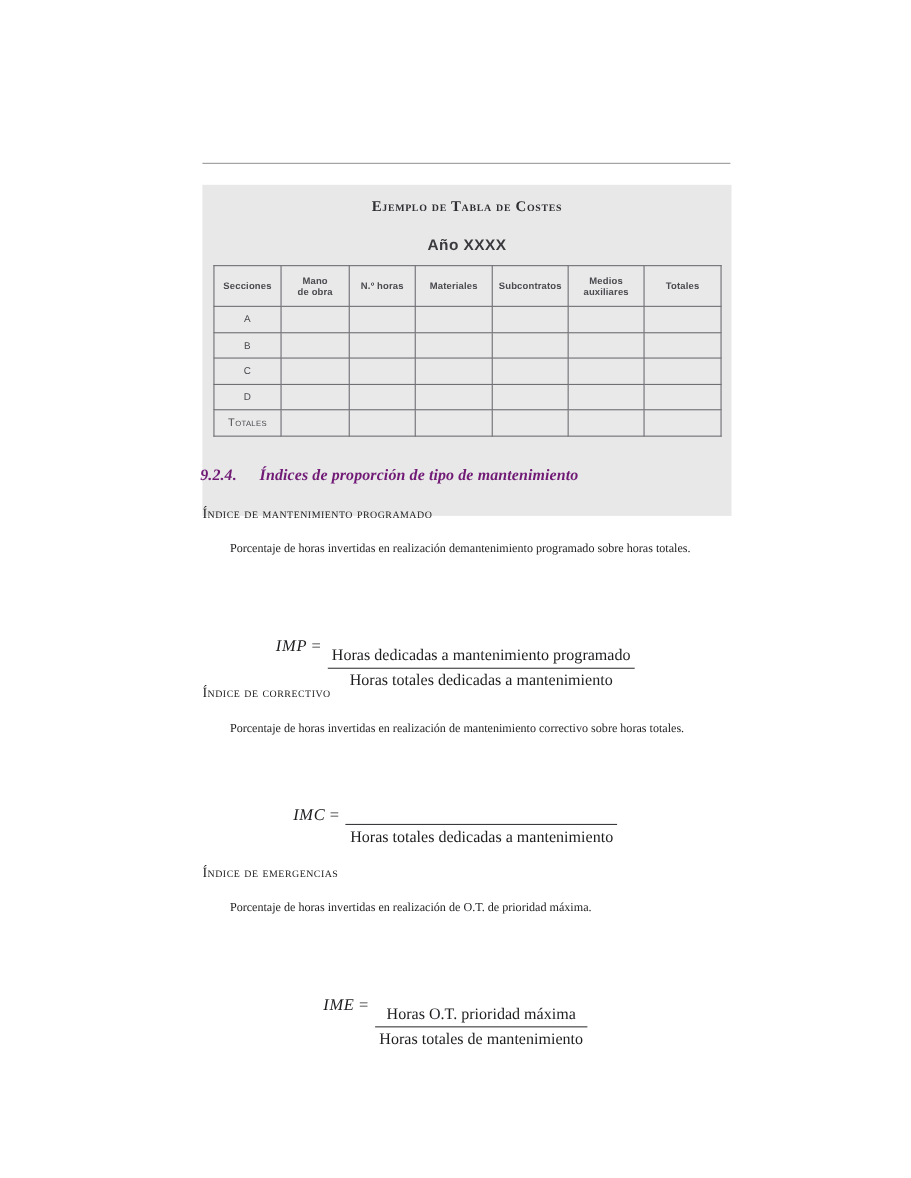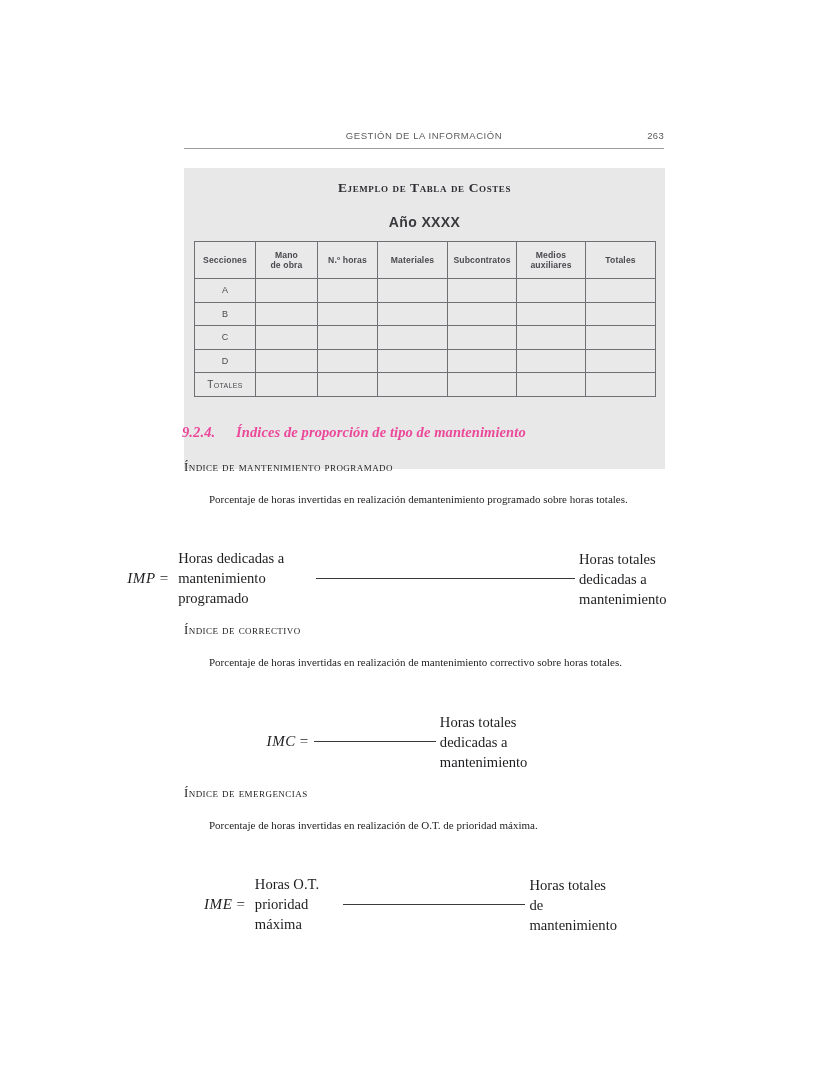--- a/index.html
+++ b/index.html
@@ -143,21 +143,21 @@
 
   
   .section-heading {
     position: absolute;
     left: 182px;
     width: 484px;
     font-family: "Liberation Serif", serif;
     font-weight: bold;
     font-style: italic;
     font-size: 14.5px;
-    color: #ec4899;
+    color: #701a75;
     letter-spacing: 0.1px;
   }
   .section-heading .num {
     display: inline-block;
     width: 54px;
   }
 
   .subheading {
     position: absolute;
     left: 184px;
@@ -198,46 +198,43 @@
     font-size: 15px;
     letter-spacing: 0.6px;
     padding-right: 4px;
   }
   .formula .eq {
     font-size: 15px;
     padding-right: 6px;
   }
   .frac {
     display: inline-flex;
-    flex-direction: row;
+    flex-direction: column;
     align-items: center;
     font-size: 14.6px;
     line-height: 20px;
+    margin-top: 38px;
   }
   .frac .numer {
     padding: 0 4px 1px 4px;
   }
   .frac .denom {
     padding: 1px 4px 0 4px;
   }
   .frac .bar {
     width: 100%;
     height: 1px;
     background: #3a3a3e;
   }
 </style>
 </head>
 <body>
 
 <div class="page">
 
-  <div class="running-head">
-    <span class="running-head-title">GESTIÓN DE LA INFORMACIÓN</span>
-    <span class="running-head-folio">263</span>
-  </div>
   <div class="head-rule"></div>
 
   <div class="figure-panel">
     <div class="figure-title">Ejemplo de Tabla de Costes</div>
     <div class="figure-subtitle">Año XXXX</div>
 
     <table class="cost-table">
       <colgroup>
         <col class="col-secciones">
         <col class="col-mano">

